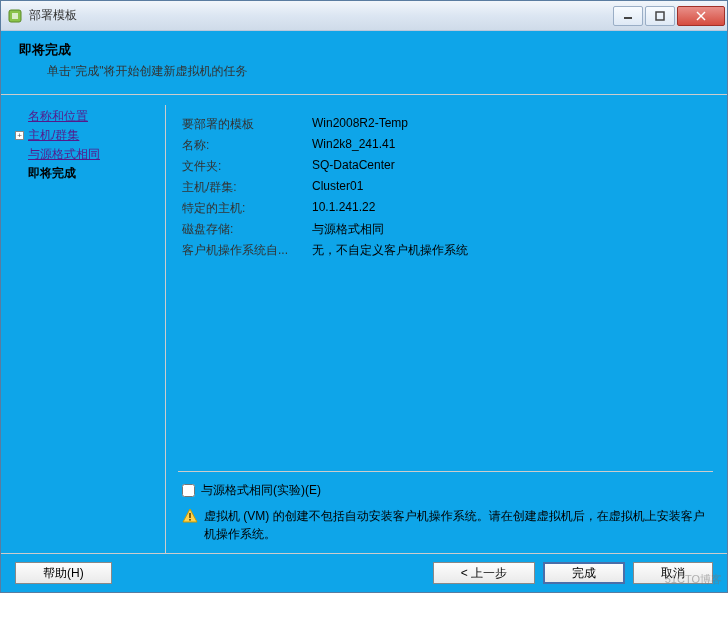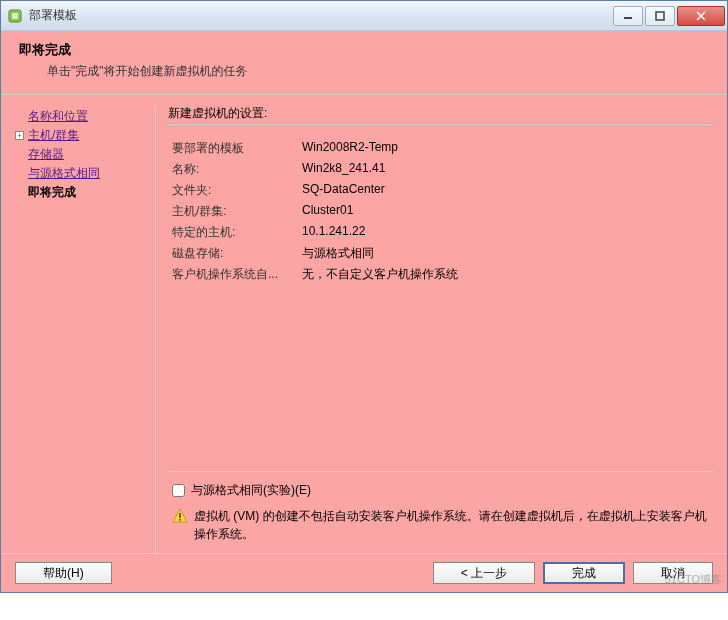--- a/index.html
+++ b/index.html
@@ -6,21 +6,21 @@
     body {
       font-family: "Microsoft YaHei", "SimSun", Tahoma, sans-serif;
       font-size: 12px;
       background: #fff;
       color: #000;
     }
     .window {
       width: 728px;
       height: 593px;
       border: 1px solid #5a7ca0;
-      background: #fca5a5;
+      background: #0ea5e9;
       display: flex;
       flex-direction: column;
     }
     .titlebar {
       height: 30px;
       background: linear-gradient(to bottom, #f2f6fb 0%, #dce6f2 50%, #cfdbe9 100%);
       border-bottom: 1px solid #b8c8dc;
       display: flex;
       align-items: center;
       padding: 0 2px 0 6px;
@@ -52,20 +52,21 @@
     .header-section {
       padding: 10px 18px 14px 18px;
       border-bottom: 1px solid #ccc;
     }
     .header-title { font-weight: bold; font-size: 13px; margin-bottom: 4px; }
     .header-subtitle { margin-left: 28px; color: #333; }
     .body {
       flex: 1;
       display: flex;
       padding: 10px 14px 0 14px;
+      gap: 10px;
       min-height: 0;
     }
     .sidebar {
       width: 140px;
       padding-top: 2px;
     }
     .sidebar-item {
       display: flex;
       align-items: center;
       gap: 4px;
@@ -213,34 +214,29 @@
       <div class="sidebar-item">
         <span class="plus-spacer"></span>
         <a>名称和位置</a>
       </div>
       <div class="sidebar-item">
         <span class="plusbox">+</span>
         <a>主机/群集</a>
       </div>
       <div class="sidebar-item">
         <span class="plus-spacer"></span>
-        <a>存储器</a>
-      </div>
-      <div class="sidebar-item">
-        <span class="plus-spacer"></span>
         <a>与源格式相同</a>
       </div>
       <div class="sidebar-item current">
         <span class="plus-spacer"></span>
         <span>即将完成</span>
       </div>
     </div>
 
     <div class="main">
-      <div class="main-heading">新建虚拟机的设置:</div>
       <table class="settings-table">
         <tbody>
               <tr>
                 <td>要部署的模板</td>
                 <td>Win2008R2-Temp</td>
               </tr>
         <tr>
                 <td>名称:</td>
                 <td>Win2k8_241.41</td>
               </tr>

